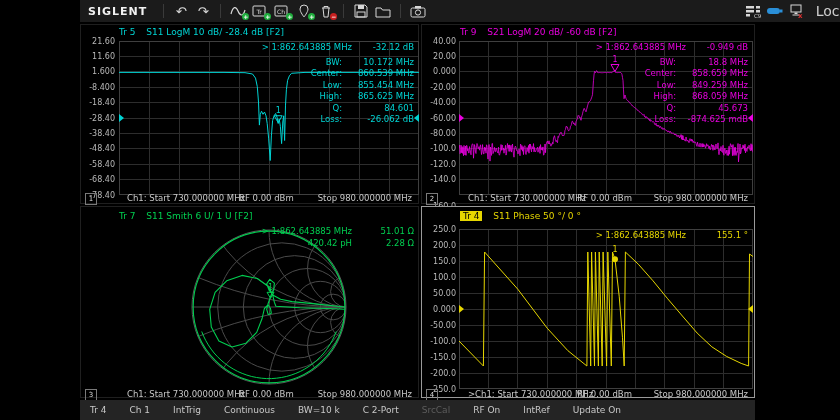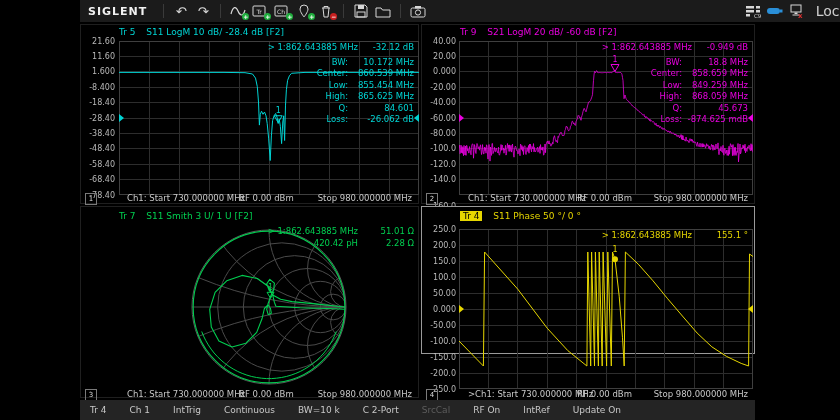--- a/index.html
+++ b/index.html
@@ -15,29 +15,29 @@
   .badge{position:absolute;right:0;bottom:0;width:7px;height:7px;border-radius:50%;font-size:6px;line-height:7px;text-align:center;color:#fff;font-weight:bold;}
   .badge.add{background:#1fae3d;}
   .badge.del{background:#c82020;}
   #tb-right{margin-left:auto;display:flex;align-items:center;margin-right:8px;}
   .locallbl{color:#cfcfcf;font-size:14px;margin-left:8px;}
   
   .quad{position:absolute;background:#000;border:1px solid #1f1f1f;box-sizing:border-box;}
   #q-tl{left:0;top:24px;width:339px;height:180px;}
   #q-tr{left:341px;top:24px;width:334px;height:180px;}
   #q-bl{left:0;top:206px;width:339px;height:192px;}
-  #q-br{left:341px;top:206px;width:334px;height:148px;border:1px solid #9a9a9a;}
+  #q-br{left:341px;top:206px;width:334px;height:192px;border:1px solid #9a9a9a;}
   .qheader{position:absolute;left:38px;top:2px;height:13px;font-size:9px;white-space:nowrap;}
   .quad.bottom .qheader{top:4px;}
   .trlabel{margin-right:8px;}
   #q-br .trlabel{background:#e6d600;color:#000;padding:0 3px;}
   .ylab{position:absolute;font-size:8px;color:#b8b8b8;width:34px;text-align:right;left:0;}
   .plot{position:absolute;}
   .readout{position:absolute;font-size:8.5px;line-height:11.5px;text-align:right;}
-  .rrow{display:flex;justify-content:flex-end;gap:0;}
+  .rrow{display:flex;justify-content:flex-end;gap:6px;}
   .rrow .rv{min-width:66px;text-align:right;}
   .rrow.mk .rv{min-width:56px;}
   .qfooter{position:absolute;left:0;right:0;font-size:8.5px;color:#c8c8c8;height:11px;}
   .quad.top .qfooter{top:168px;}
   .quad.bottom .qfooter{top:182px;}
   .winidx{position:absolute;left:4px;top:0;width:10px;height:10px;border:1px solid #7a7a7a;color:#ddd;font-size:7px;line-height:10px;text-align:center;}
   .fstart{position:absolute;left:46px;}
   .frf{position:absolute;left:55%;transform:translateX(-50%);}
   .fstop{position:absolute;right:6px;}
   
@@ -304,21 +304,21 @@
       <span class="winidx">2</span>
       <span class="fstart">Ch1: Start 730.000000 MHz</span>
       <span class="frf">RF 0.00 dBm</span>
       <span class="fstop">Stop 980.000000 MHz</span>
     </div>
   </div>
 
   <div class="quad bottom" id="q-bl">
     <div class="qheader" style="color:#00cf50">
       <span class="trlabel">Tr 7</span>
-      <span>S11 Smith 3 U/ 1 U [F2]</span>
+      <span>S11 Smith 6 U/ 1 U [F2]</span>
     </div>
     <svg class="plot" width="300" height="166" viewBox="0 0 300 166" style="left: 38px; top: 18px;">
         <defs>
           <clipPath id="smclip">
             <circle cx="150" cy="82" r="77"></circle>
           </clipPath>
         </defs>
         <g clip-path="url(#smclip)">
           <circle cx="162.83333333333334" cy="82" r="64.16666666666667" stroke="#4a4a4a" fill="none"></circle>
           <circle cx="175.66666666666666" cy="82" r="51.333333333333336" stroke="#4a4a4a" fill="none"></circle>

